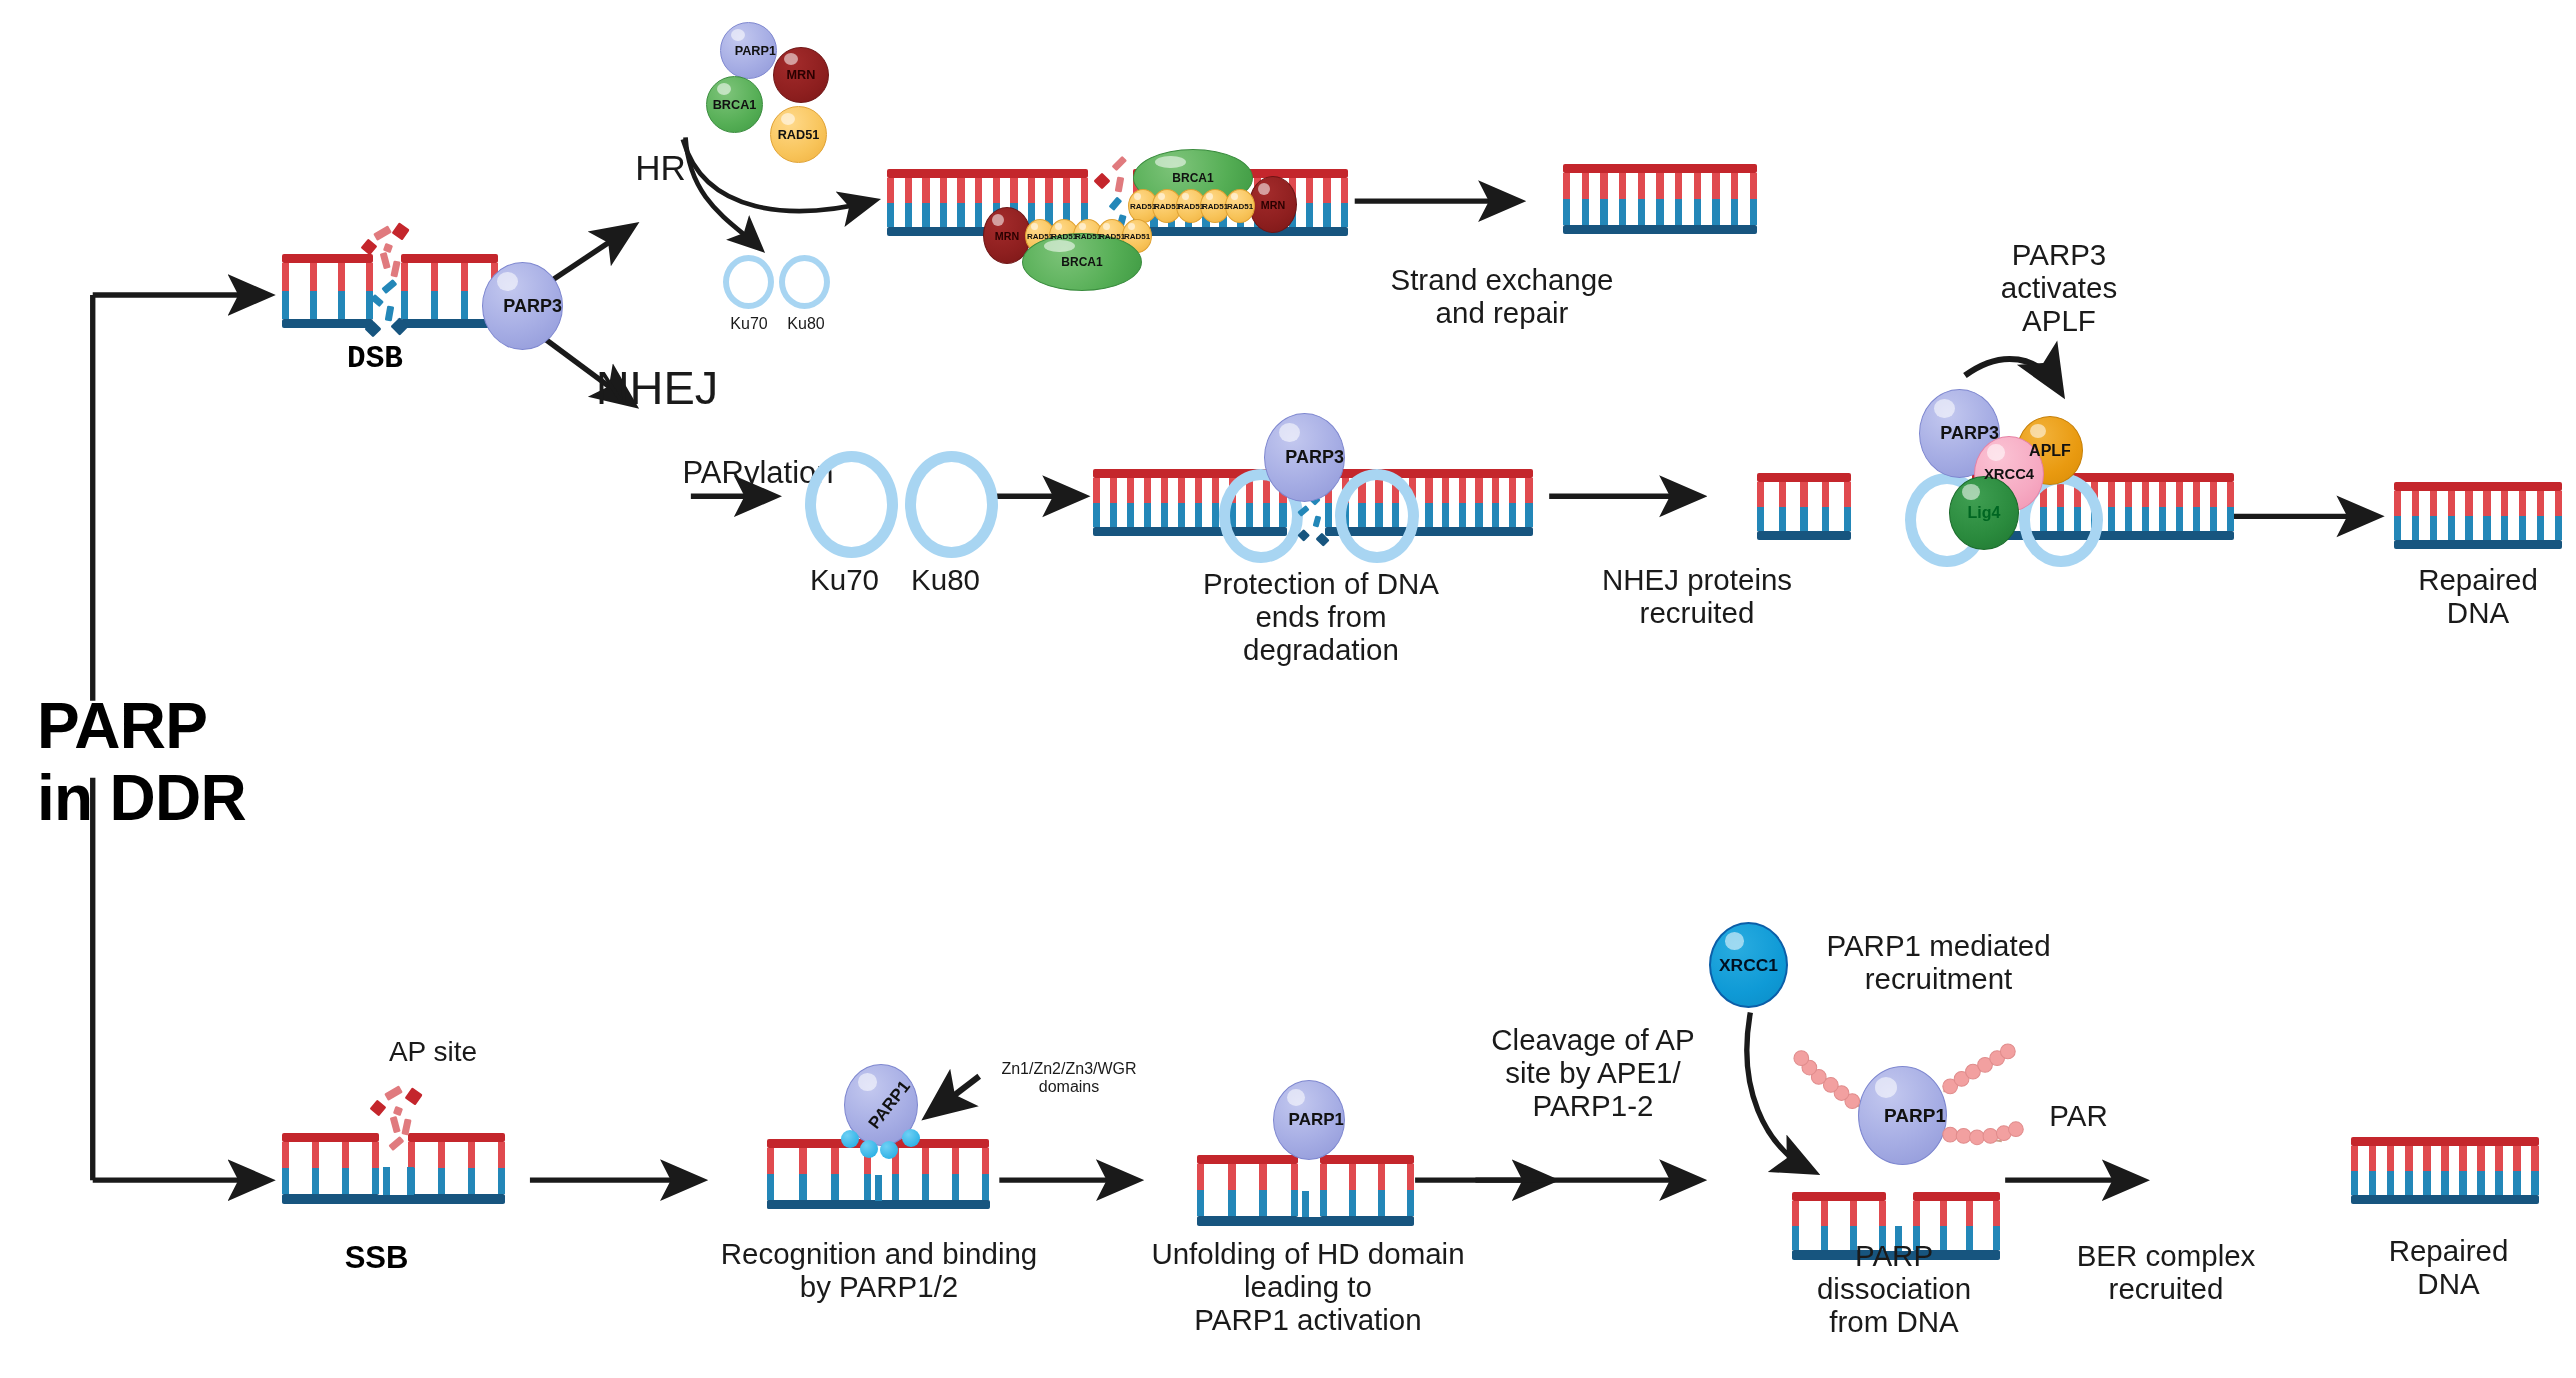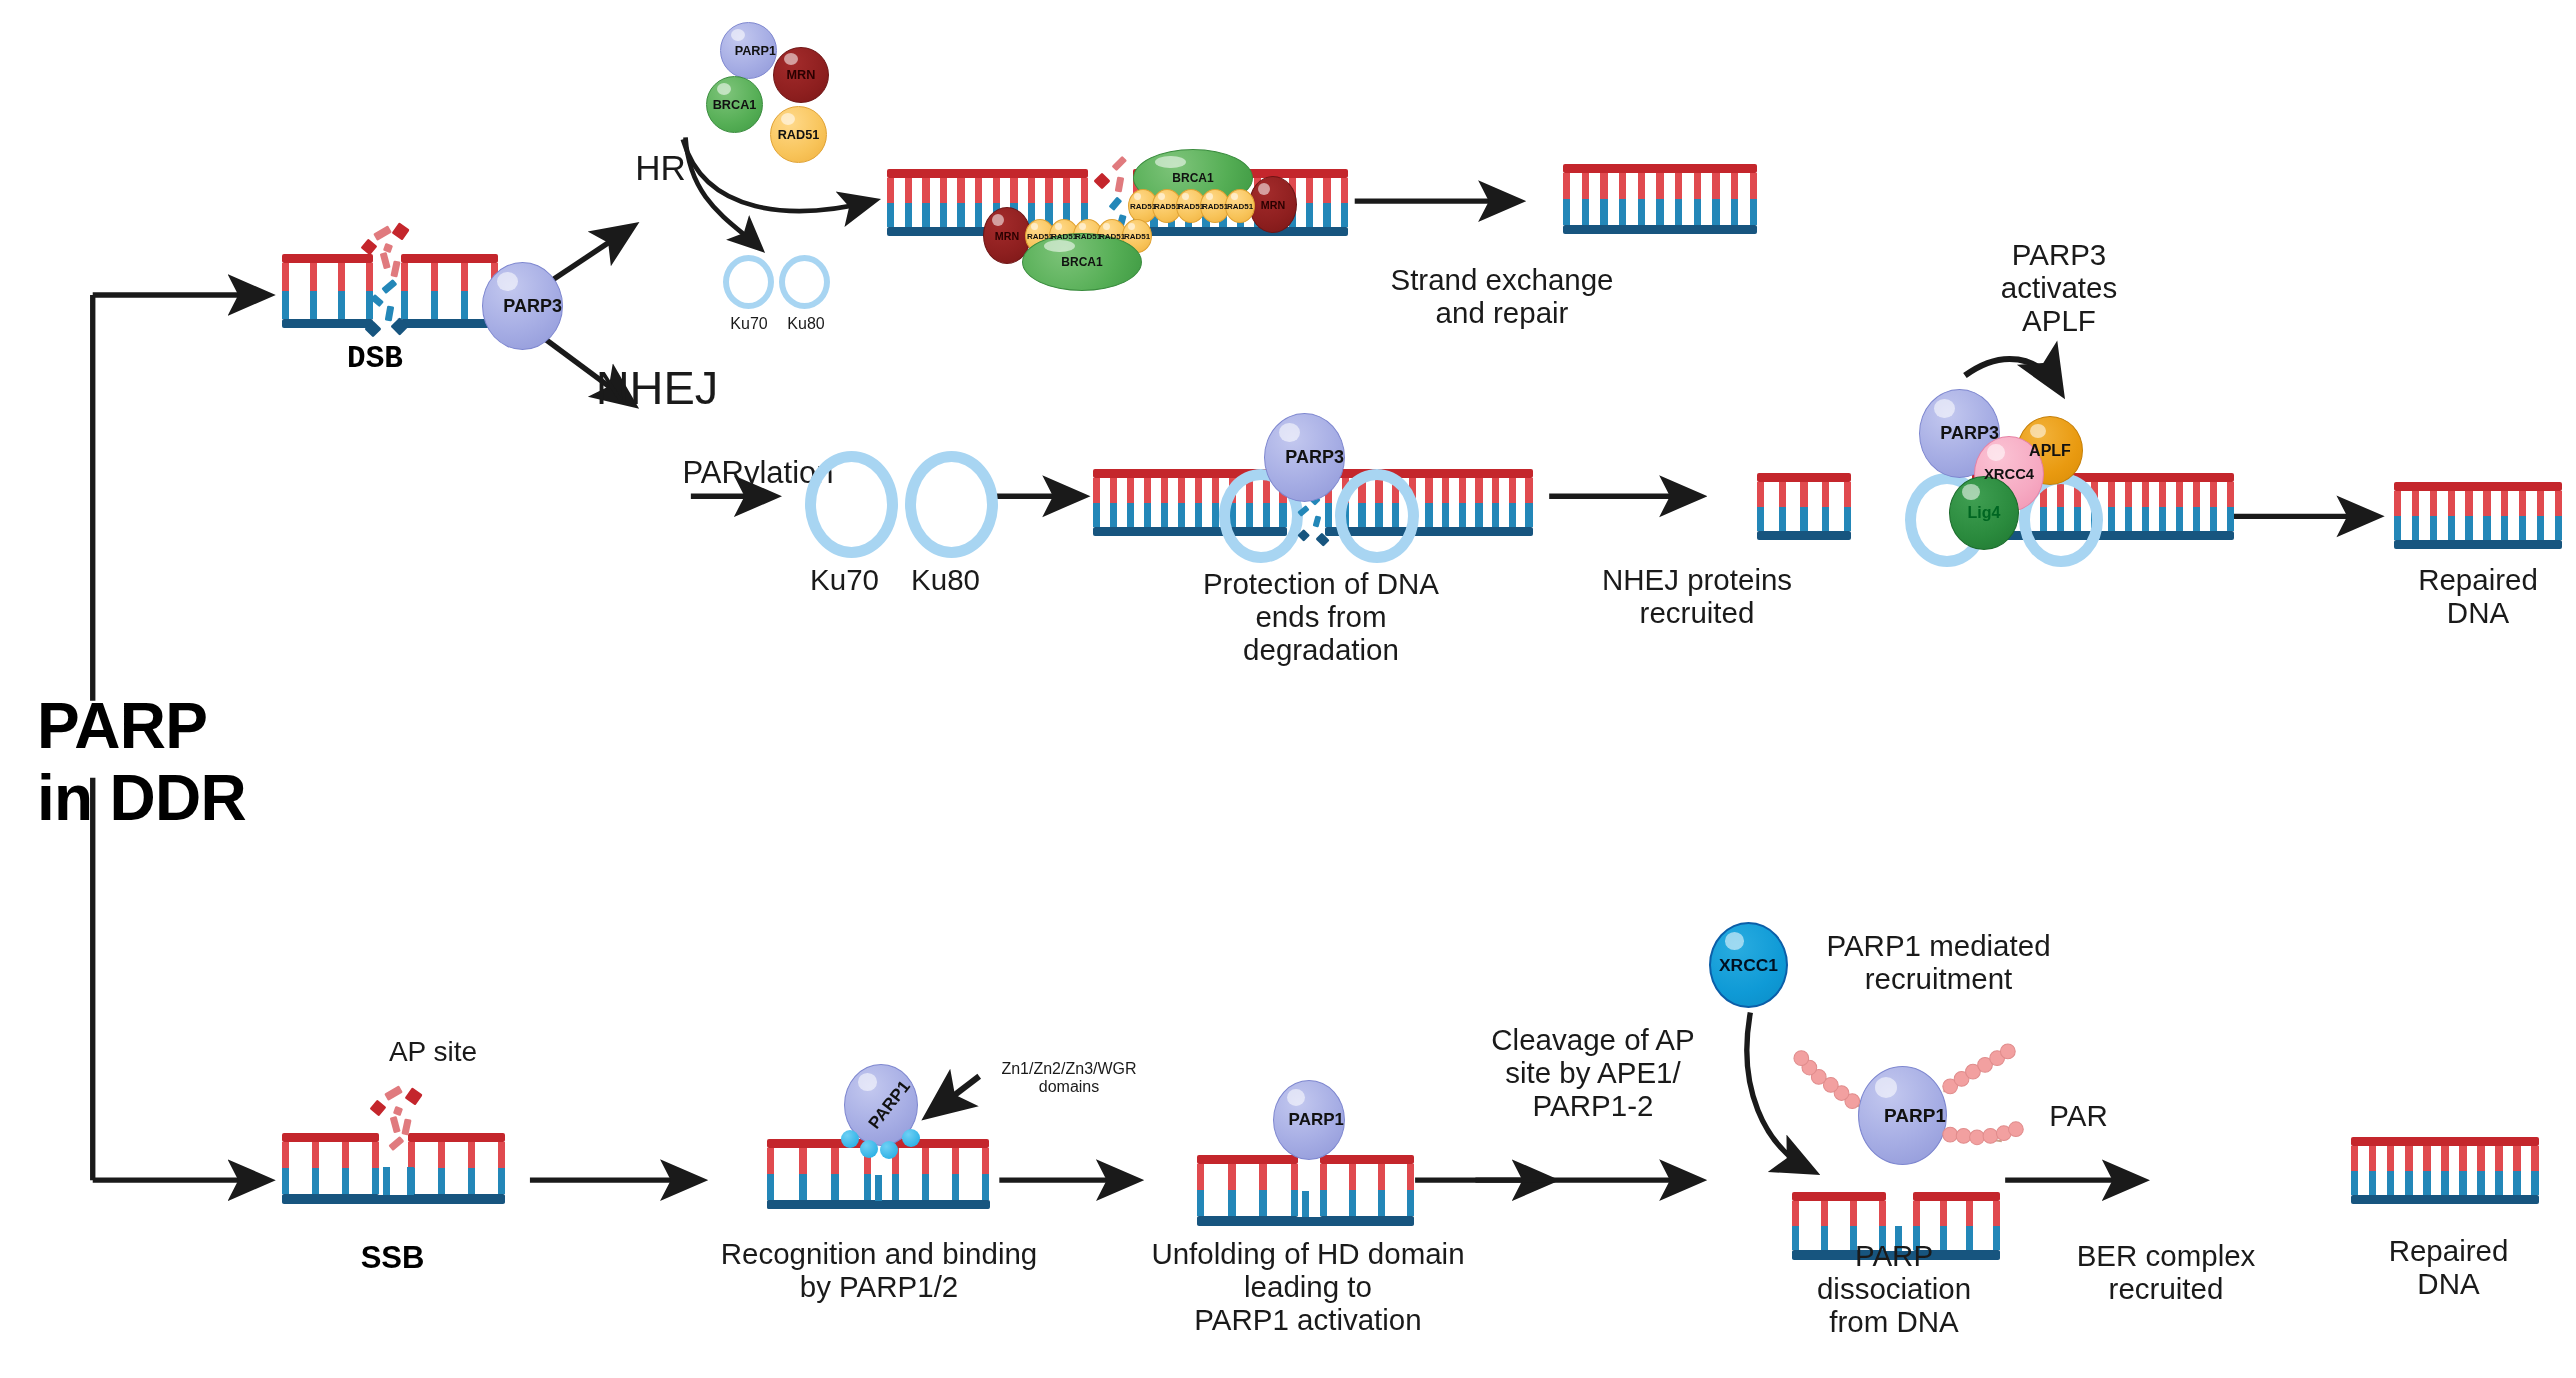--- a/index.html
+++ b/index.html
@@ -794,21 +794,21 @@
 </div>
 <div class="abs" style="left:372px;top:1085px;width:54px;height:74px;">
   <i class="shard" style="left:13.4px;top:4px;width:17.4px;height:8px;background:#e07a7e;transform:rotate(-30deg);"></i>
   <i class="shard" style="left:35px;top:5.4px;width:13.4px;height:13.4px;background:#c4262c;transform:rotate(35deg);"></i>
   <i class="shard" style="left:0px;top:17.4px;width:12px;height:12px;background:#c4262c;transform:rotate(40deg);"></i>
   <i class="shard" style="left:21.5px;top:21.5px;width:8px;height:8px;background:#e07a7e;transform:rotate(20deg);"></i>
   <i class="shard" style="left:14.8px;top:36px;width:16px;height:7.4px;background:#e07a7e;transform:rotate(75deg);"></i>
   <i class="shard" style="left:31px;top:34px;width:7.4px;height:16px;background:#e07a7e;transform:rotate(12deg);"></i>
   <i class="shard" style="left:17.4px;top:55px;width:14.8px;height:7.4px;background:#e07a7e;transform:rotate(-40deg);"></i>
 </div>
-<div class="txt bold" style="left:292px;top:1241px;width:201px;">SSB</div>
+<div class="txt bold" style="left:276px;top:1241px;width:201px;">SSB</div>
 
 <div class="dna" style="left:767px;top:1139px;width:104px;height:70px;">
   <div class="bb bbtop"></div>
     <div class="bb bbbot"></div>
   <div class="rungs">
     <div class="rung">
         <i class="r"></i>
         <i class="b"></i>
       </div>
       <div class="rung">

